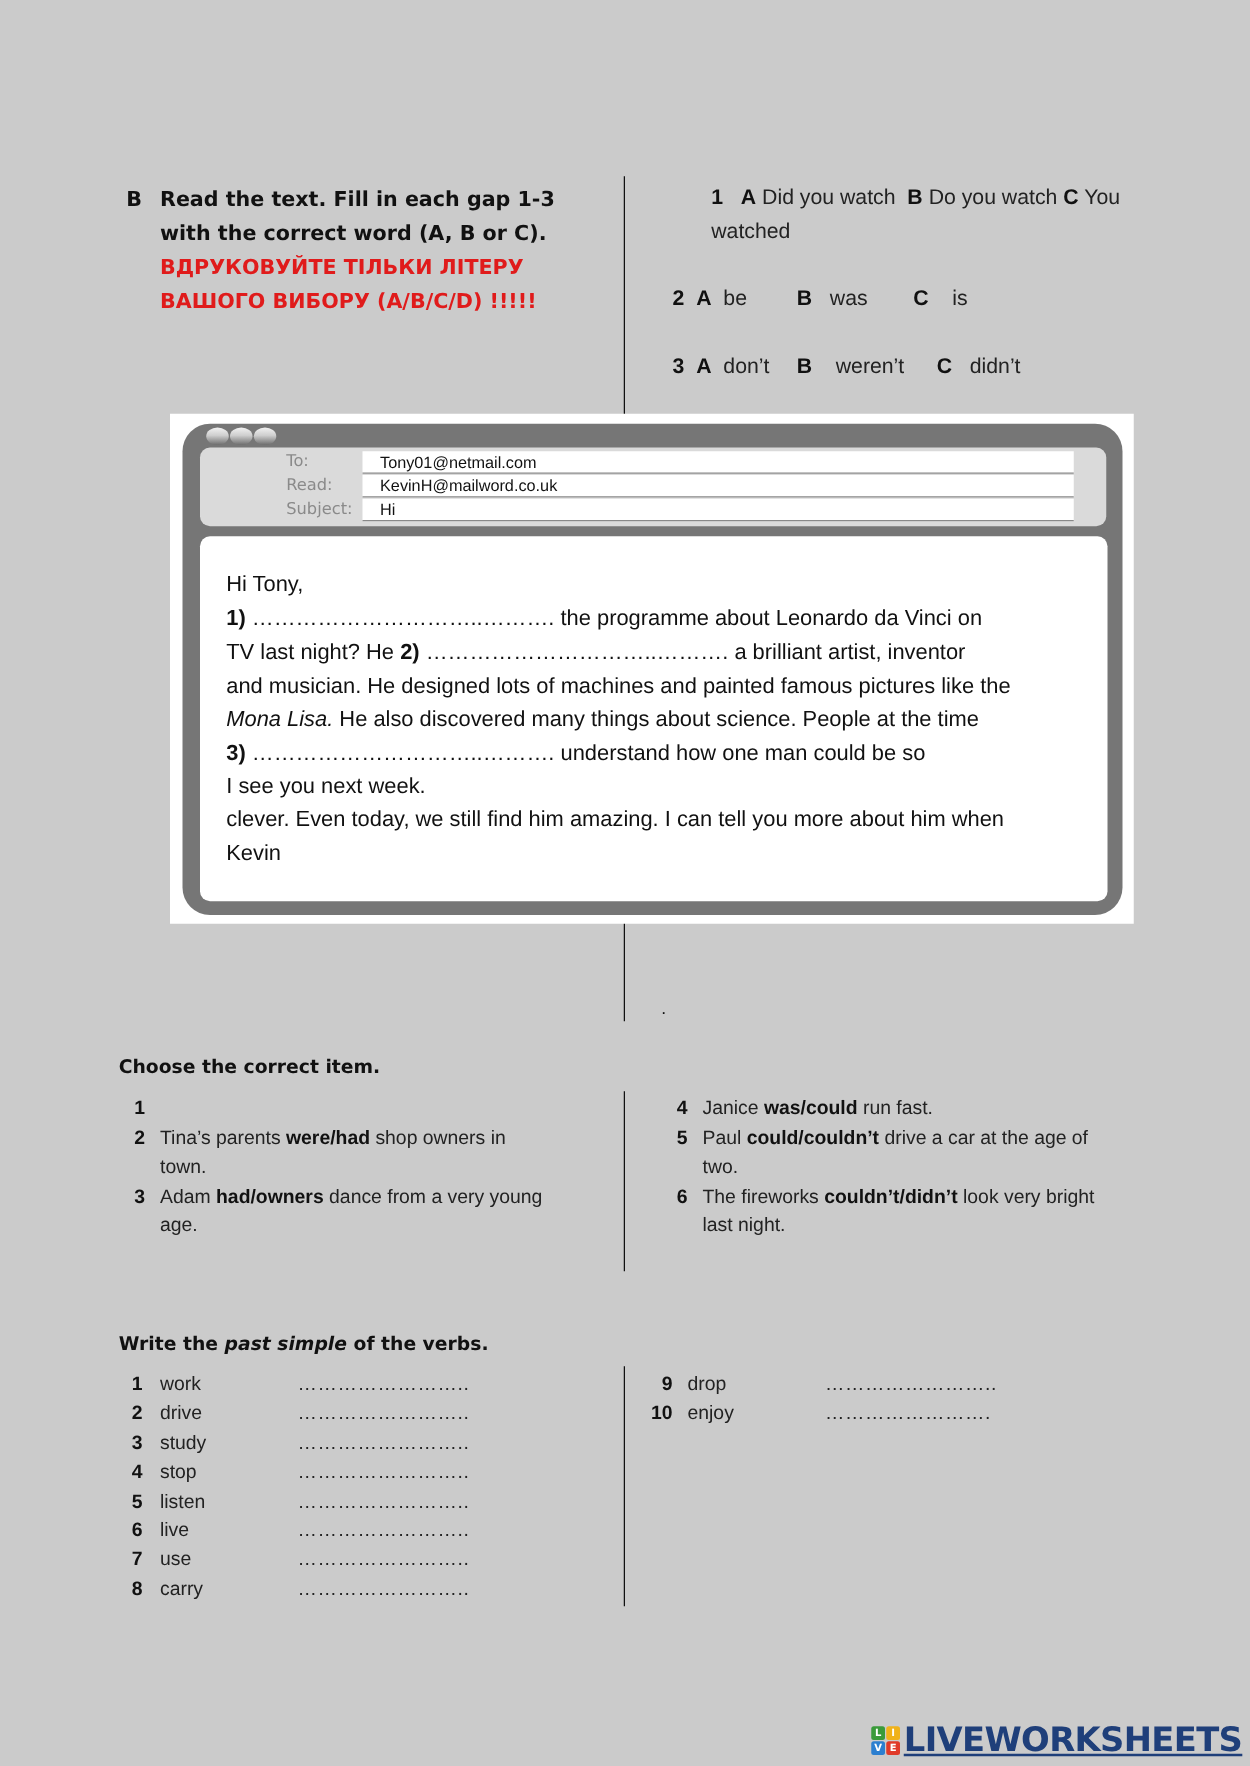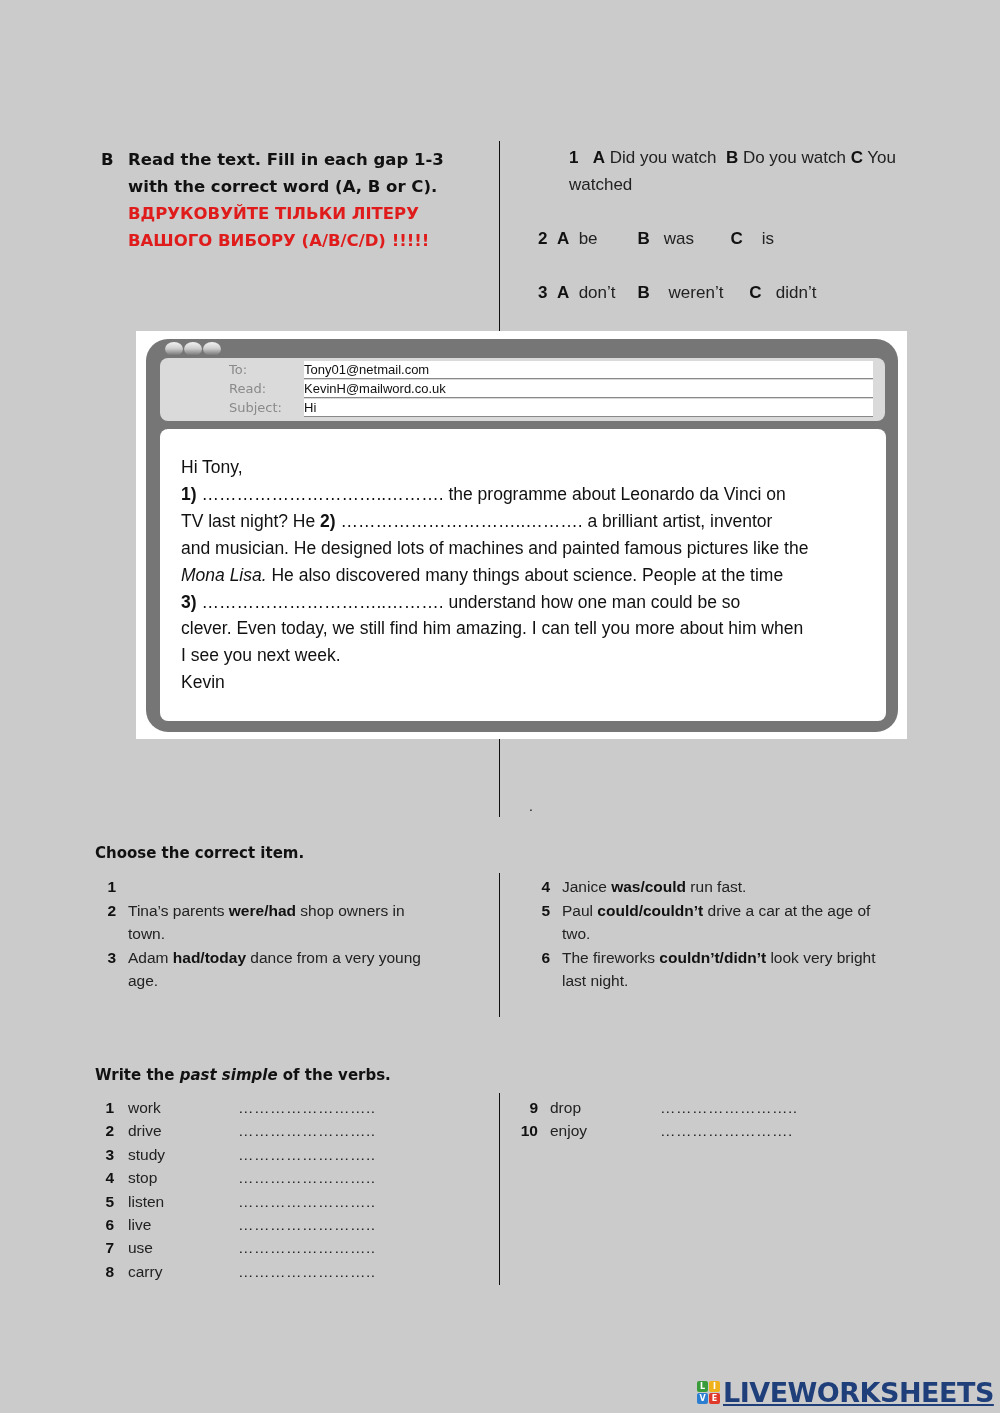--- a/index.html
+++ b/index.html
@@ -22,21 +22,21 @@
     .opt3 { left: 538px; top: 279px; }
     .sp { display: inline-block; }
 
     
     .email-outer { left: 136px; top: 331px; width: 771px; height: 408px; background: #fff; }
     .email-frame { left: 146px; top: 339px; width: 752px; height: 393px; background: #767676; border-radius: 22px; }
     .dots { left: 165px; top: 342px; display: flex; gap: 1px; }
     .dot { width: 18px; height: 14px; border-radius: 50%; background: linear-gradient(#f2f2f2 0%, #cfcfcf 45%, #6d6d6d 100%); }
     .header-panel { left: 160px; top: 358px; width: 725px; height: 63px; background: #dadada; border-radius: 8px; }
     .hdr-label { left: 229px; font-family: "DejaVu Sans", sans-serif; font-weight: normal; font-size: 13px; color: #8a8a8a; }
-    .hdr-field { left: 304px; width: 569px; height: 18px; background: #fff; border-bottom: 1px solid #888; font-size: 13px; line-height: 18px; color: #111; }
+    .hdr-field { left: 290px; width: 569px; height: 18px; background: #fff; border-bottom: 1px solid #888; font-size: 13px; line-height: 18px; padding-left: 14px; color: #111; }
     .body-panel { left: 160px; top: 429px; width: 726px; height: 292px; background: #fff; border-radius: 8px; }
     .email-text { left: 181px; top: 454px; width: 680px; font-size: 17.5px; line-height: 26.9px; color: #111; }
     .email-text p { white-space: nowrap; }
 
     .stray-dot { left: 529px; top: 798px; font-size: 14px; }
 
     
     .sec-title { font-family: "DejaVu Sans", sans-serif; font-weight: bold; font-size: 15px; color: #111; }
     .list { font-size: 15.5px; line-height: 23.5px; color: #222; }
     .list .row { display: flex; }
@@ -115,40 +115,40 @@
 <div class="abs hdr-field" style="top:380px">KevinH@mailword.co.uk</div>
 <div class="abs hdr-field" style="top:399px">Hi</div>
 <div class="abs body-panel"></div>
 <div class="abs email-text">
   <p>Hi Tony,</p>
   <p><b>1)</b> <span>…………………………..……….</span><span> the programme about Leonardo da Vinci on</span></p>
   <p><span>TV last night? He </span><b>2)</b> <span>…………………………..……….</span><span> a brilliant artist, inventor</span></p>
   <p>and musician. He designed lots of machines and painted famous pictures like the</p>
   <p><i>Mona Lisa.</i><span> He also discovered many things about science. People at the time</span></p>
   <p><b>3)</b> <span>…………………………..……….</span><span> understand how one man could be so</span></p>
+  <p>I see you next week.</p>
   <p>clever. Even today, we still find him amazing. I can tell you more about him when</p>
-  <p>I see you next week.</p>
   <p>Kevin</p>
 </div>
 
 <div class="abs stray-dot">.</div>
 
 <div class="abs sec-title" style="left:95px; top:844px;">Choose the correct item.</div>
 
 <div class="abs list" style="left:95px; top:875px; width:370px;">
   <div class="row">
     <span class="num">1</span>
   </div>
   <div class="row">
     <span class="num">2</span>
     <span><span>Tina’s parents </span><b>were/had</b><span> shop owners in</span><br><span>town.</span></span>
   </div>
   <div class="row">
     <span class="num">3</span>
-    <span><span>Adam </span><b>had/today</b><span> dance from a very young</span><br><span>age.</span></span>
+    <span><span>Adam </span><b>had/owners</b><span> dance from a very young</span><br><span>age.</span></span>
   </div>
 </div>
 
 <div class="abs list" style="left:529px; top:875px; width:390px;">
   <div class="row">
     <span class="num">4</span>
     <span><span>Janice </span><b>was/could</b><span> run fast.</span></span>
   </div>
   <div class="row">
     <span class="num">5</span>

